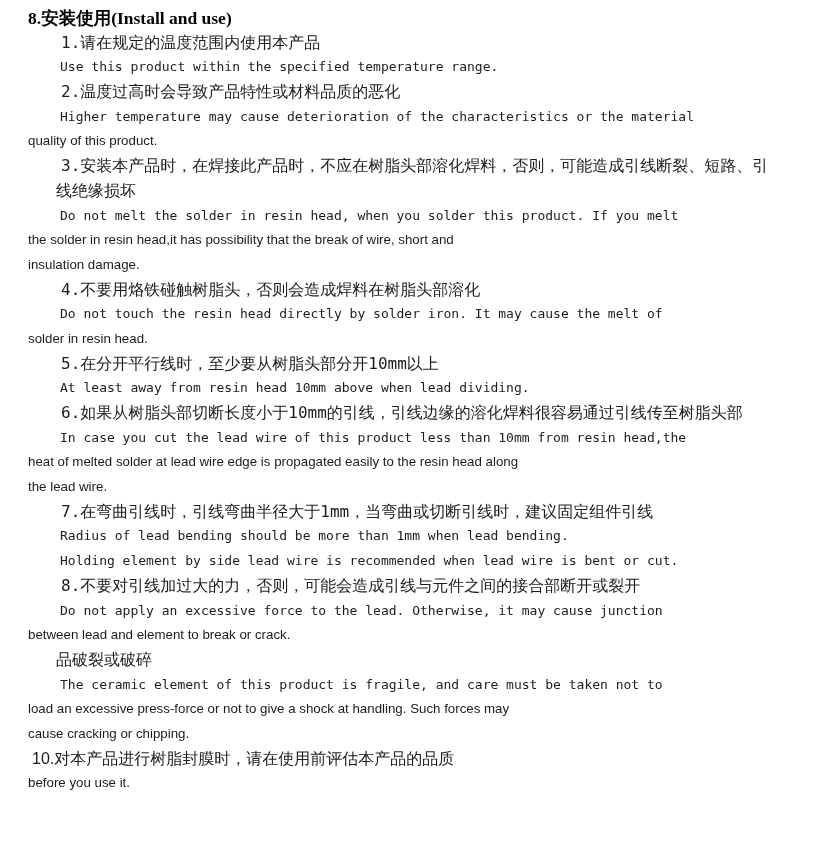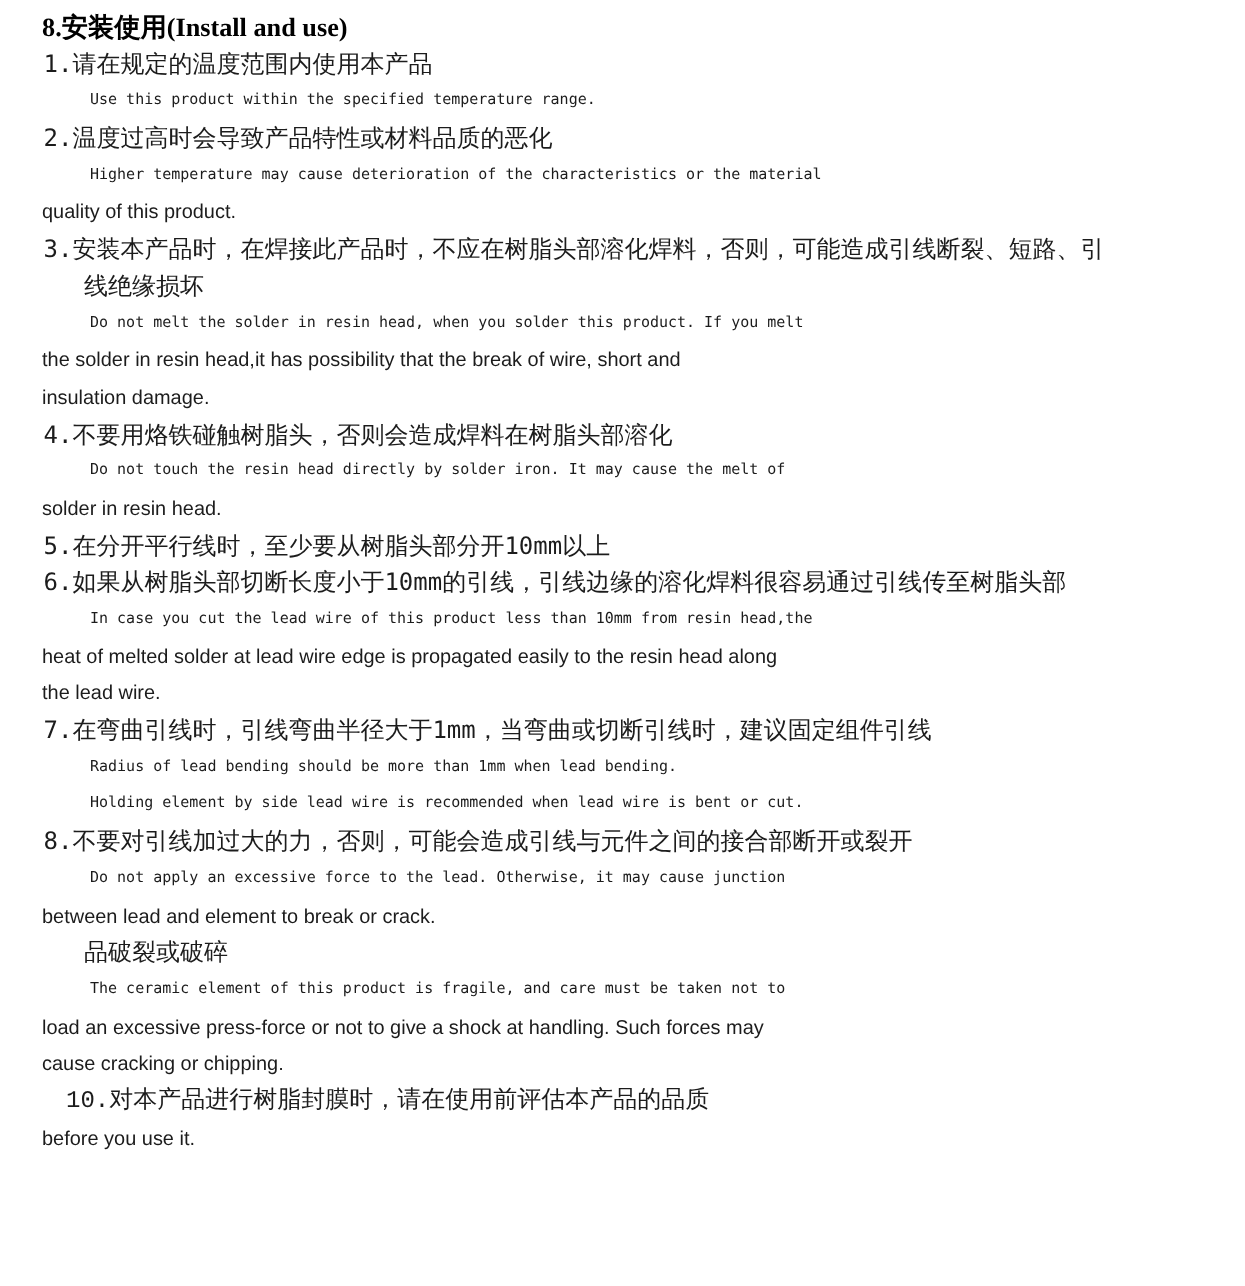--- a/index.html
+++ b/index.html
@@ -27,42 +27,42 @@
   
   .title {
     padding-left: 28px;
     font-family: "Liberation Serif", "DejaVu Serif", serif;
     font-weight: bold;
     font-size: 17.5px;
     color: #000000;
   }
   
   .num {
-    padding-left: 29px;
+    padding-left: 61px;
     font-family: "DejaVu Sans Mono", "Liberation Mono", monospace;
     font-size: 16px;
   }
   
   .num10 {
-    padding-left: 44px;
-    font-family: Liberation Mono, monospace;
+    padding-left: 32px;
+    font-family: Liberation Sans, sans-serif;
     font-size: 16px;
   }
   
   .cont {
     padding-left: 28px;
     font-family: "DejaVu Sans Mono", "Liberation Mono", monospace;
     font-size: 16px;
     margin-left: 28px;
   }
   
   .en {
     padding-left: 60px;
     font-family: "DejaVu Sans Mono", "Liberation Mono", monospace;
-    font-size: 10px;
+    font-size: 13px;
   }
   
   .cont-en {
     padding-left: 28px;
     font-family: Liberation Sans, sans-serif;
     font-size: 13.3px;
   }
 </style>
 </head>
 <body>
@@ -77,20 +77,21 @@
   <div class="line cont-en">quality of this product.</div>
   <div class="line num">3.安装本产品时，在焊接此产品时，不应在树脂头部溶化焊料，否则，可能造成引线断裂、短路、引</div>
   <div class="line cont">线绝缘损坏</div>
   <div class="line en">Do not melt the solder in resin head, when you solder this product. If you melt</div>
   <div class="line cont-en">the solder in resin head,it has possibility that the break of wire, short and</div>
   <div class="line cont-en">insulation damage.</div>
   <div class="line num">4.不要用烙铁碰触树脂头，否则会造成焊料在树脂头部溶化</div>
   <div class="line en">Do not touch the resin head directly by solder iron. It may cause the melt of</div>
   <div class="line cont-en">solder in resin head.</div>
   <div class="line num">5.在分开平行线时，至少要从树脂头部分开10mm以上</div>
+  <div class="line en">At least away from resin head 10mm above when lead dividing.</div>
   <div class="line num">6.如果从树脂头部切断长度小于10mm的引线，引线边缘的溶化焊料很容易通过引线传至树脂头部</div>
   <div class="line en">In case you cut the lead wire of this product less than 10mm from resin head,the</div>
   <div class="line cont-en">heat of melted solder at lead wire edge is propagated easily to the resin head along</div>
   <div class="line cont-en">the lead wire.</div>
   <div class="line num">7.在弯曲引线时，引线弯曲半径大于1mm，当弯曲或切断引线时，建议固定组件引线</div>
   <div class="line en">Radius of lead bending should be more than 1mm when lead bending.</div>
   <div class="line en">Holding element by side lead wire is recommended when lead wire is bent or cut.</div>
   <div class="line num">8.不要对引线加过大的力，否则，可能会造成引线与元件之间的接合部断开或裂开</div>
   <div class="line en">Do not apply an excessive force to the lead. Otherwise, it may cause junction</div>
   <div class="line cont-en">between lead and element to break or crack.</div>

